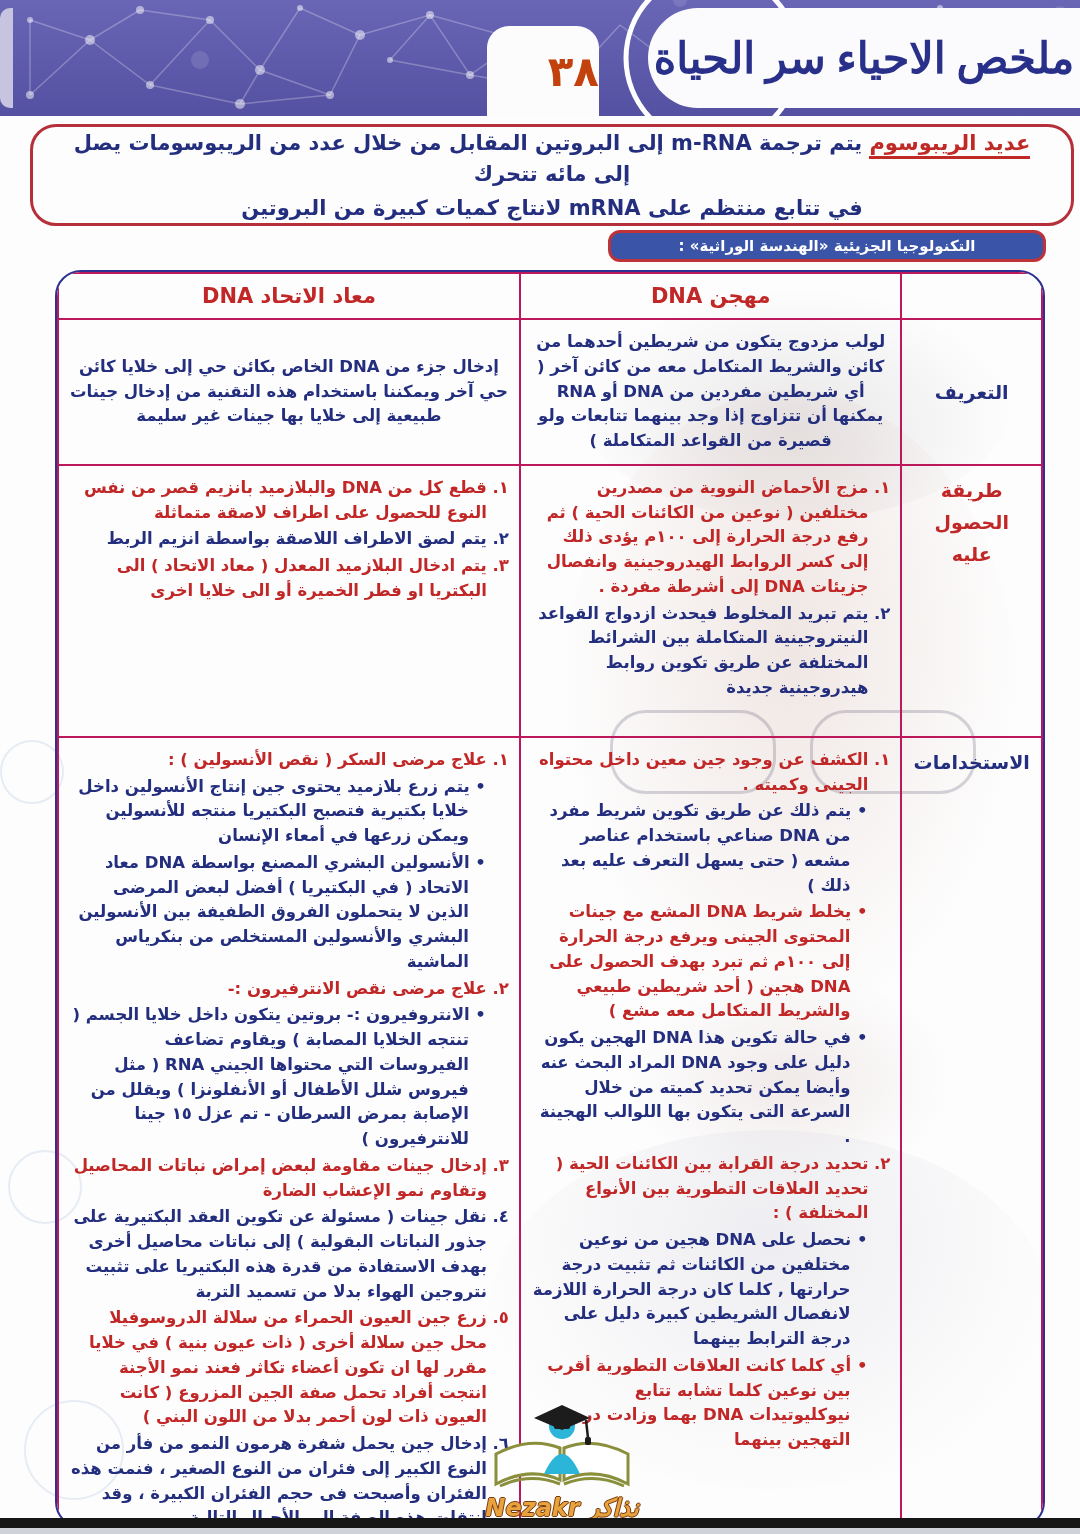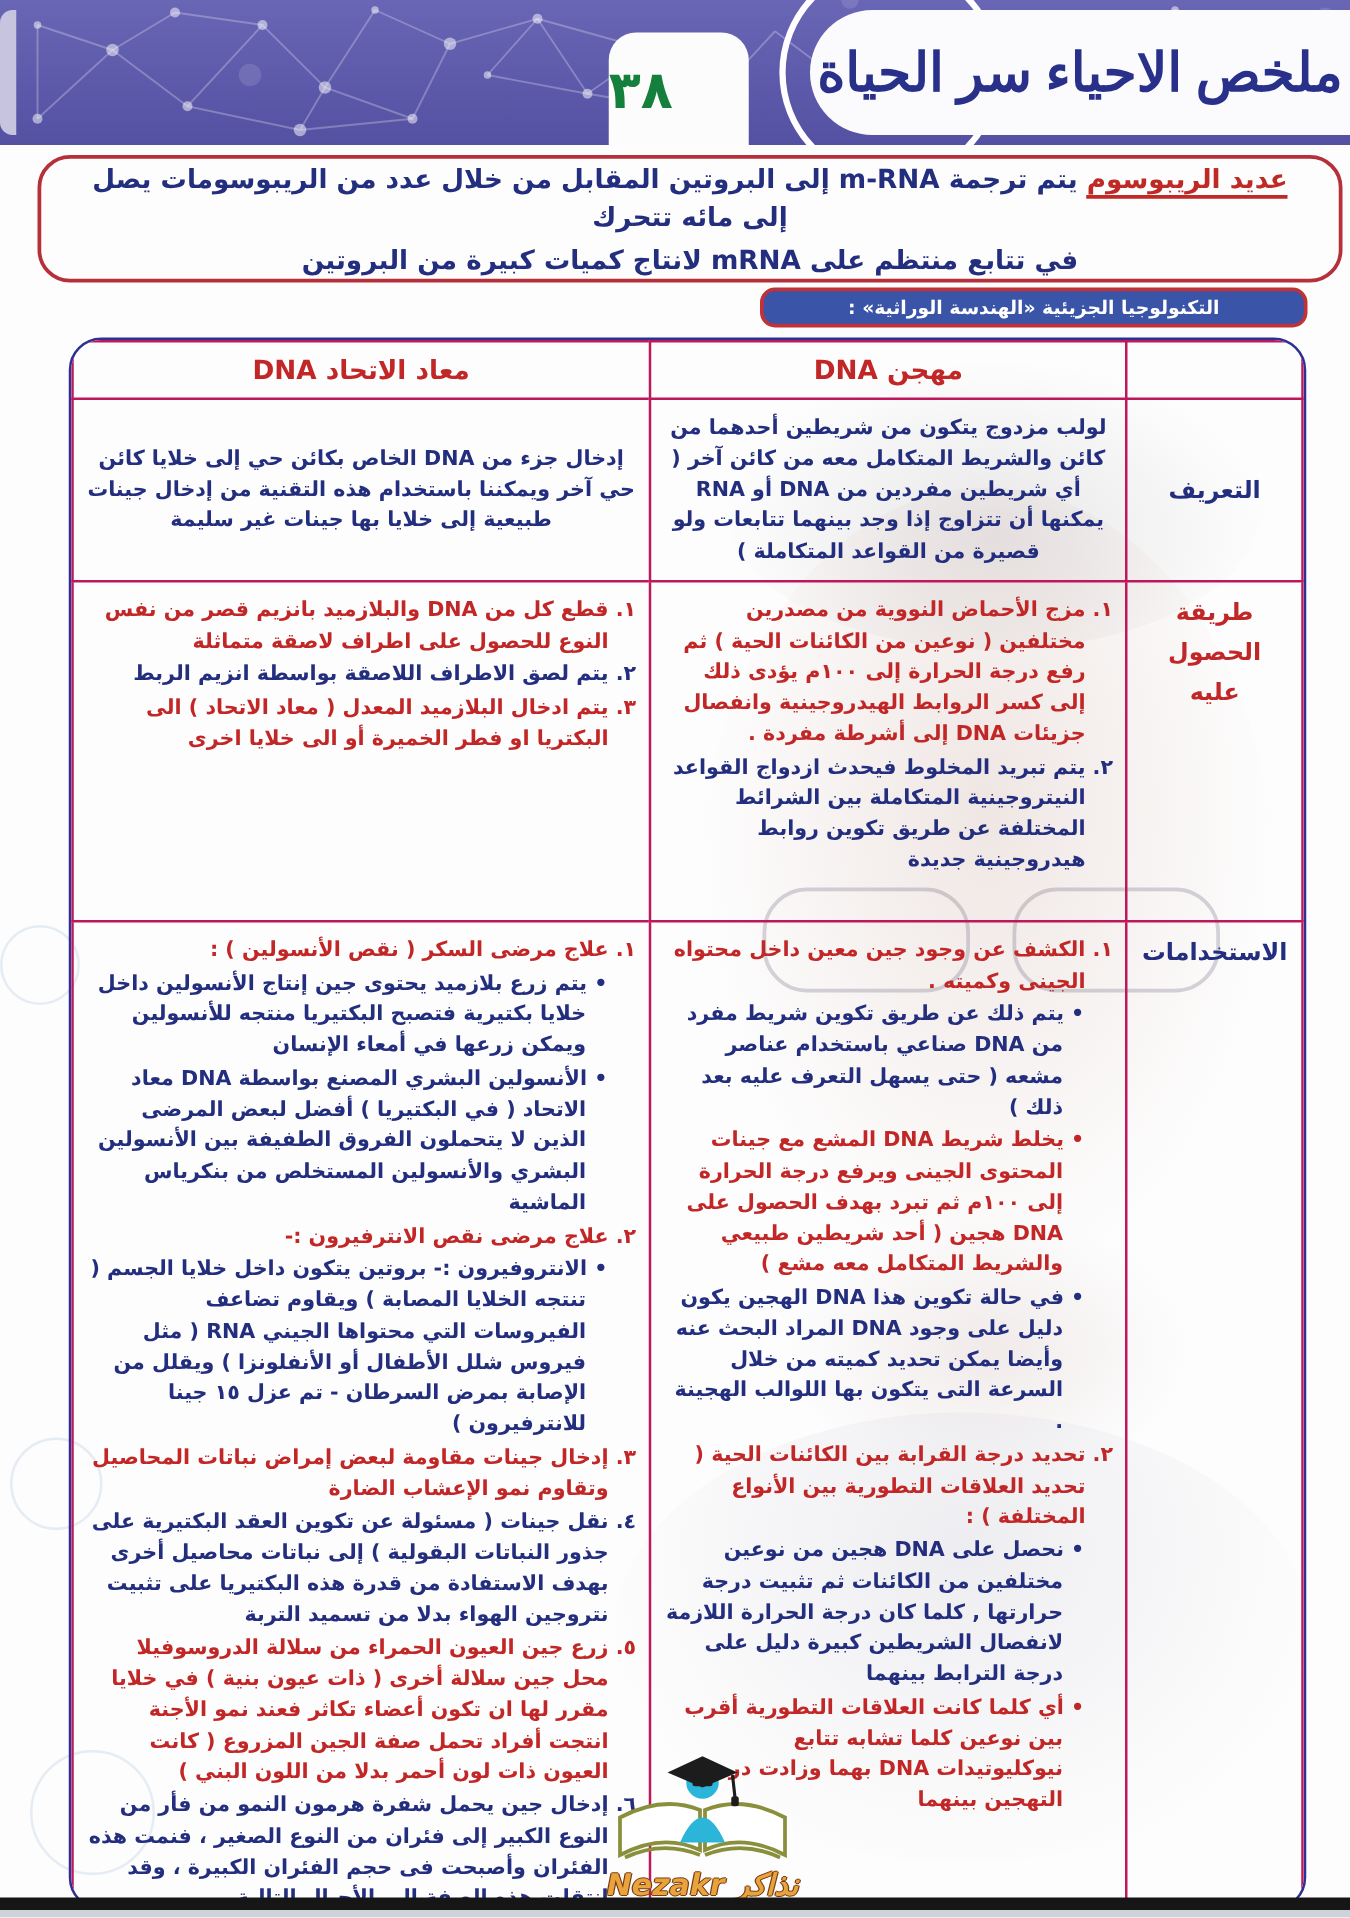--- a/index.html
+++ b/index.html
@@ -12,22 +12,22 @@
   .header{position:relative;height:116px;background:linear-gradient(180deg,#6a66b6,#5551a2);overflow:hidden;}
   .header svg.net{position:absolute;inset:0;}
   .header-left-strip{position:absolute;left:0;top:8px;width:13px;height:100px;background:#c6c4de;border-radius:10px 0 0 10px;}
   .title-plate{
     position:absolute;left:648px;top:8px;width:432px;height:100px;background:#fbfbfd;
     border-radius:52px 0 0 52px;display:flex;align-items:center;justify-content:center;
   }
   .title-plate .t{color:#28308a;font-size:43px;letter-spacing:-1px;direction:rtl;font-family:Liberation Serif, serif;}
   .page-num-tab{
     position:absolute;left:487px;top:26px;width:112px;height:90px;background:#fcfcfd;
-    border-radius:22px 22px 0 0;display:flex;align-items:center;justify-content:flex-start;
-    color:#15803d;font-size:42px;
+    border-radius:22px 22px 0 0;display:flex;align-items:center;justify-content:flex-end;
+    color:#c2410c;font-size:42px;
   }
   
   .intro-box{
     direction:rtl;margin:8px 6px 0 30px;height:102px;box-sizing:border-box;
     border:3.5px solid #b5303a;border-radius:26px;padding:8px 26px 6px 26px;
     display:flex;flex-direction:column;justify-content:center;gap:2px;
   }
   .intro-line{color:#232e7e;font-size:21px;text-align:center;line-height:1.5;}
   .intro-lead{color:#bf2a26;border-bottom:3px solid #bf2a26;padding-bottom:1px;}
   

